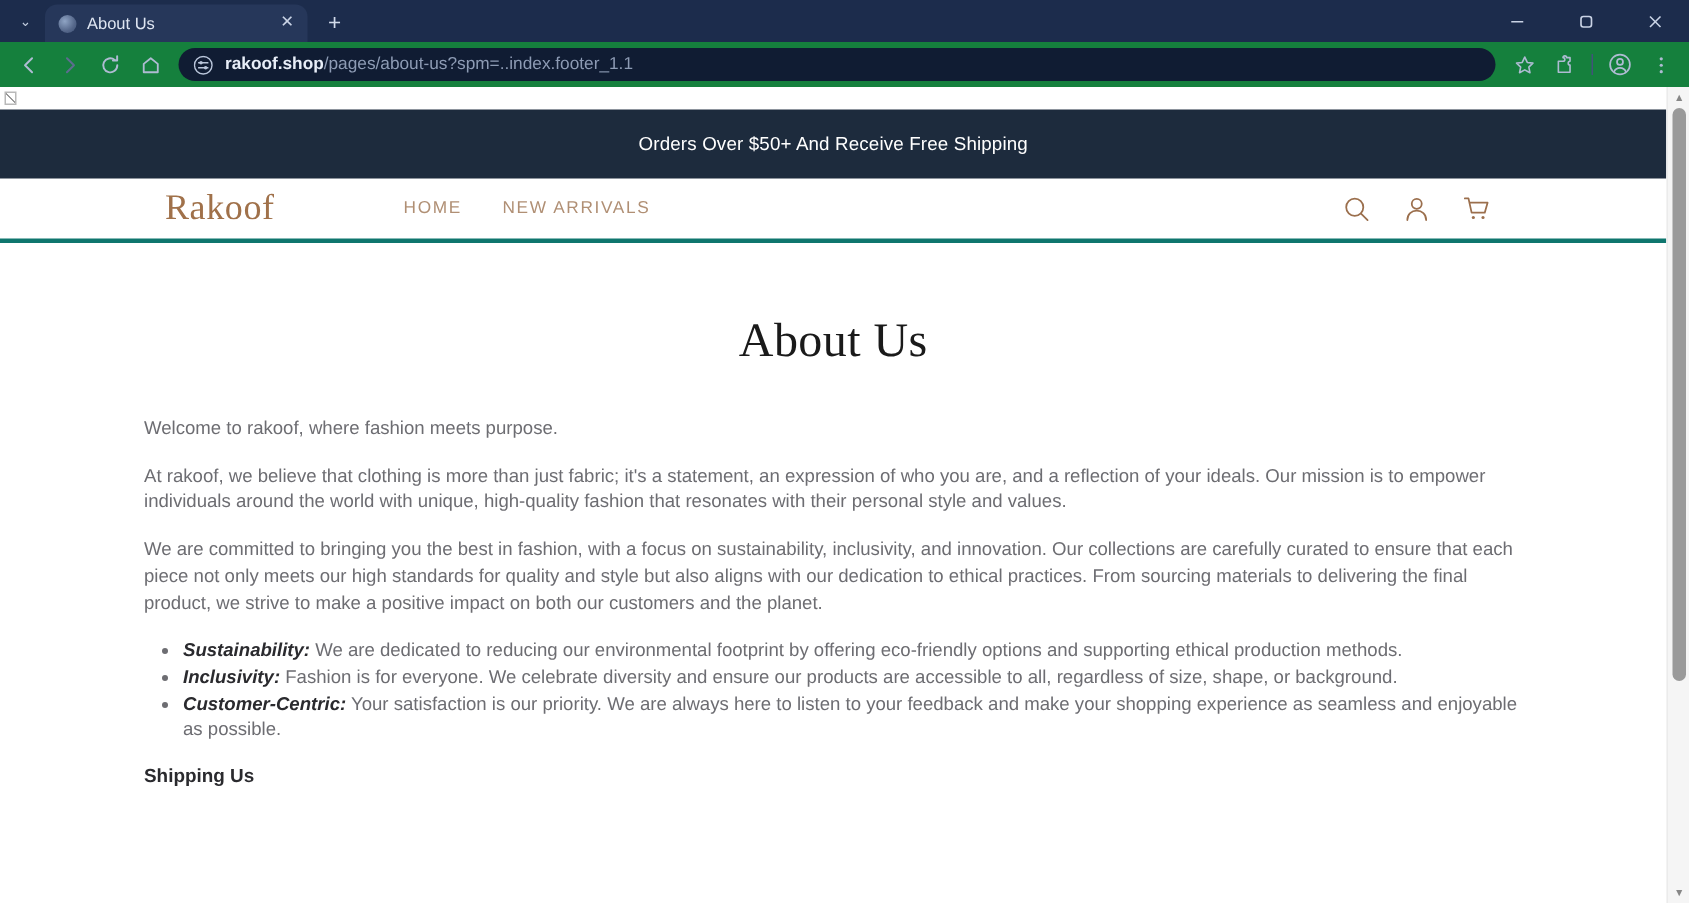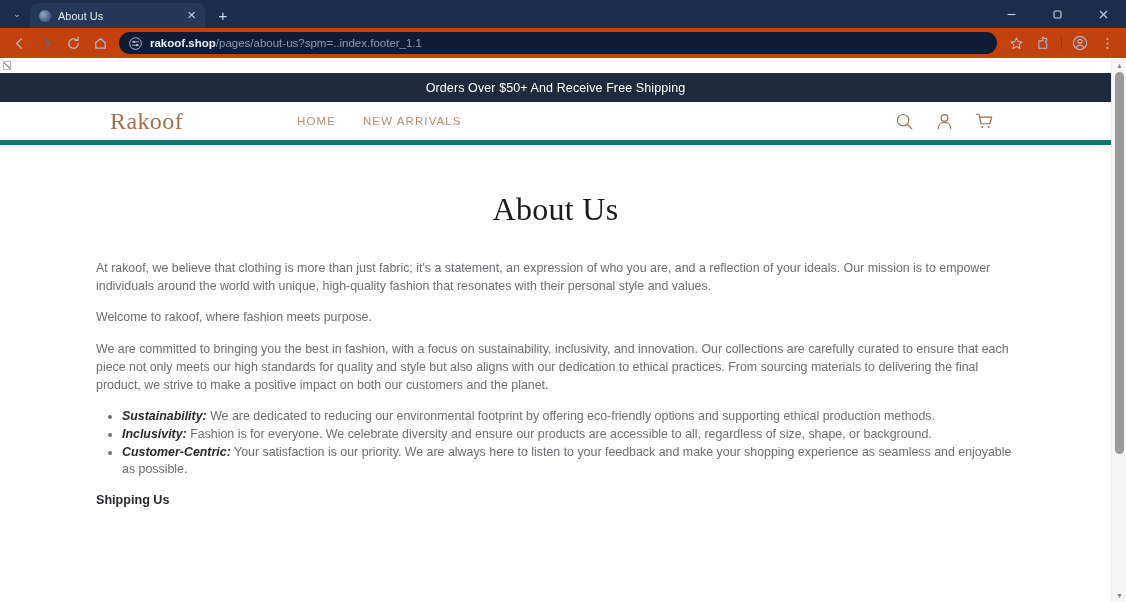--- a/index.html
+++ b/index.html
@@ -69,21 +69,21 @@
   }
   .wc {
     width: 46px; height: 28px;
     display: flex; align-items: center; justify-content: center;
     color: #c9d3e5; font-size: 11px;
   }
   .wc.close { font-size: 13px; }
 
   .toolbar {
     height: 30px;
-    background: #c2410c;
+    background: #15803d;
     display: flex;
     align-items: center;
     padding: 0 6px;
     gap: 1px;
     flex: 0 0 30px;
   }
   .tb-btn {
     width: 26px; height: 26px;
     display: flex; align-items: center; justify-content: center;
     color: #aebbd2;
@@ -137,47 +137,47 @@
     border: 1px solid #b9b9b9;
     background:
       linear-gradient(45deg, transparent 46%, #999 46%, #999 54%, transparent 54%),
       #fff;
   }
 
   
   .announce {
     margin-top: 15px;
     background: #1d2b3d;
-    height: 29px;
+    height: 46px;
     display: flex; align-items: center; justify-content: center;
     color: #ffffff;
     font-size: 12.5px;
     letter-spacing: 0.1px;
   }
   
   .site-header {
     height: 43px;
     display: flex;
     align-items: center;
-    border-bottom: 5px solid #0f766e;
+    border-bottom: 3px solid #0f766e;
     padding: 0 20px 0 0;
     position: relative;
   }
   .logo {
     font-family: "Liberation Serif", serif;
     font-size: 24px;
     color: #a0714a;
     letter-spacing: 0.4px;
     margin-left: 110px;
     line-height: 1;
   }
   .nav {
     display: flex;
     gap: 27px;
-    margin-left: 114px;
+    margin-left: 86px;
   }
   .nav a {
     font-size: 11.5px;
     color: #b08f74;
     letter-spacing: 1.1px;
     text-decoration: none;
   }
   .header-icons {
     margin-left: auto;
     display: flex;
@@ -384,22 +384,22 @@
               <circle cx="7.6" cy="15.8" r="1.1" fill="currentColor"></circle>
               <circle cx="14.4" cy="15.8" r="1.1" fill="currentColor"></circle>
             </svg>
           </span>
         </div>
       </div>
 
       <div class="content">
         <h1 class="page-title">About Us</h1>
 
+        <p>Welcome to rakoof, where fashion meets purpose.</p>
         <p>At rakoof, we believe that clothing is more than just fabric; it's a statement, an expression of who you are, and a reflection of your ideals. Our mission is to empower individuals around the world with unique, high-quality fashion that resonates with their personal style and values.</p>
-        <p>Welcome to rakoof, where fashion meets purpose.</p>
 
         <p>We are committed to bringing you the best in fashion, with a focus on sustainability, inclusivity, and innovation. Our collections are carefully curated to ensure that each piece not only meets our high standards for quality and style but also aligns with our dedication to ethical practices. From sourcing materials to delivering the final product, we strive to make a positive impact on both our customers and the planet.</p>
 
         <ul>
           <li><b>Sustainability:</b><span> We are dedicated to reducing our environmental footprint by offering eco-friendly options and supporting ethical production methods.</span></li>
           <li><b>Inclusivity:</b><span> Fashion is for everyone. We celebrate diversity and ensure our products are accessible to all, regardless of size, shape, or background.</span></li>
           <li><b>Customer-Centric:</b><span> Your satisfaction is our priority. We are always here to listen to your feedback and make your shopping experience as seamless and enjoyable as possible.</span></li>
         </ul>
 
         <h3>Shipping Us</h3>

